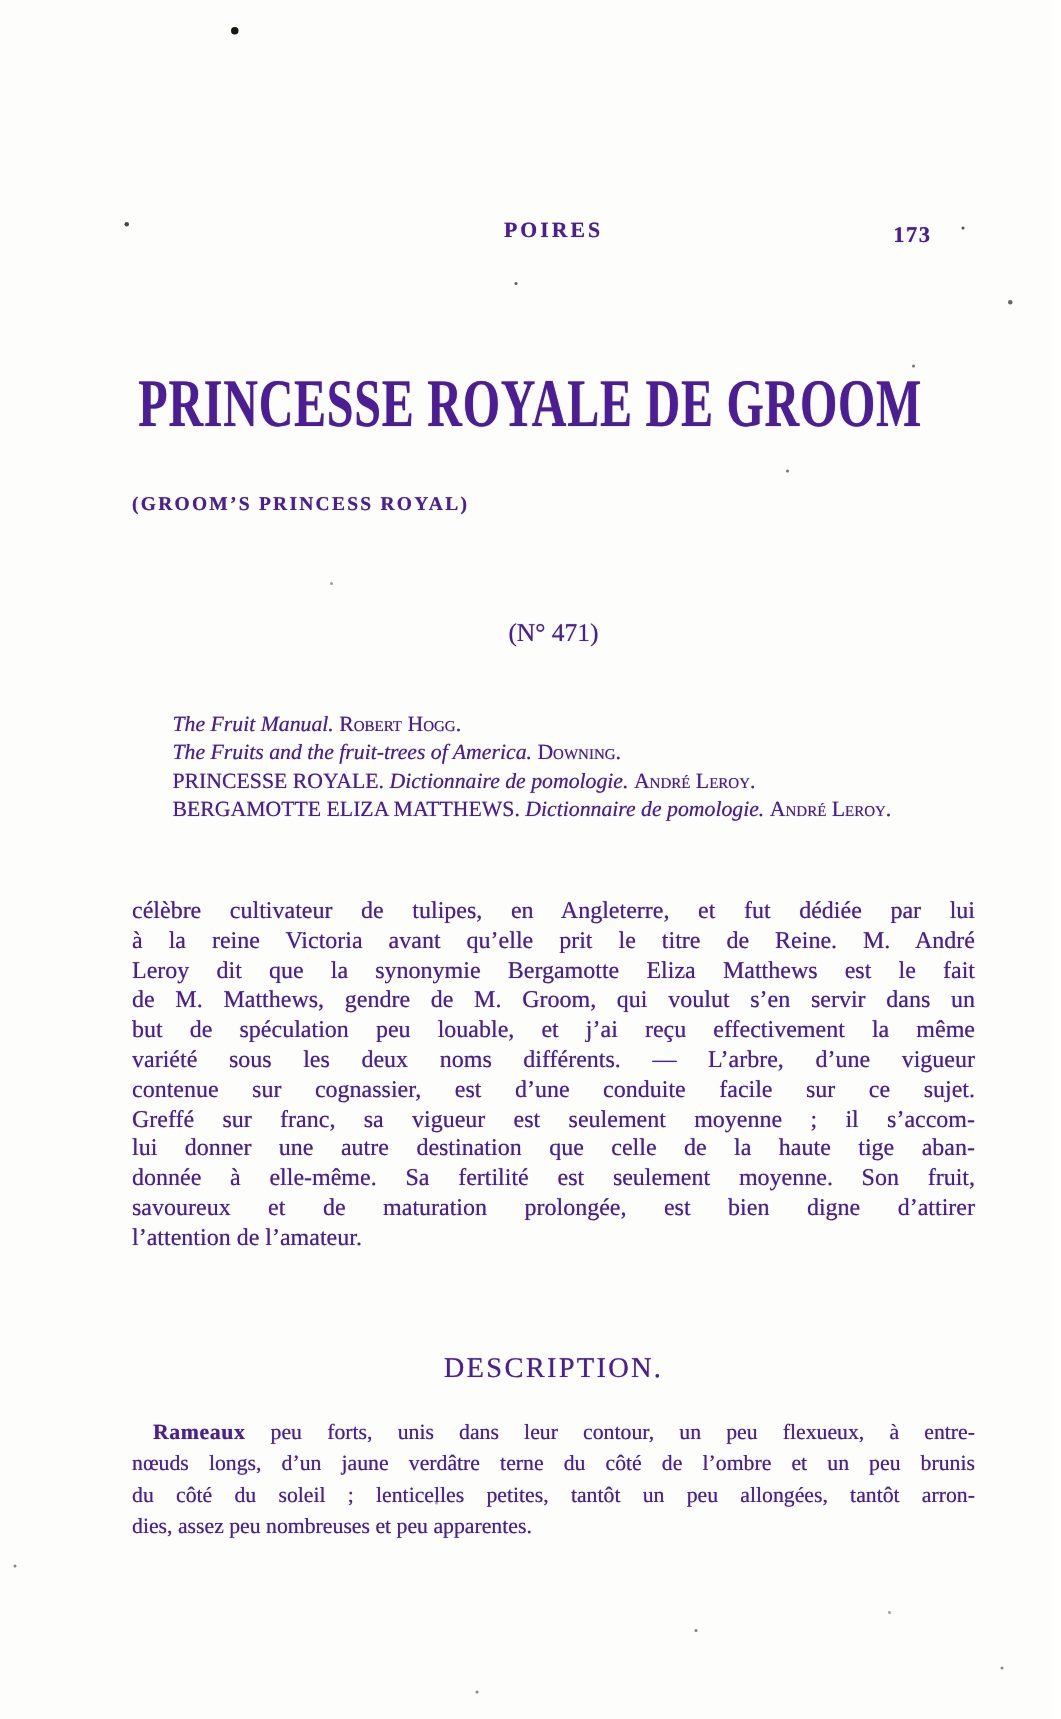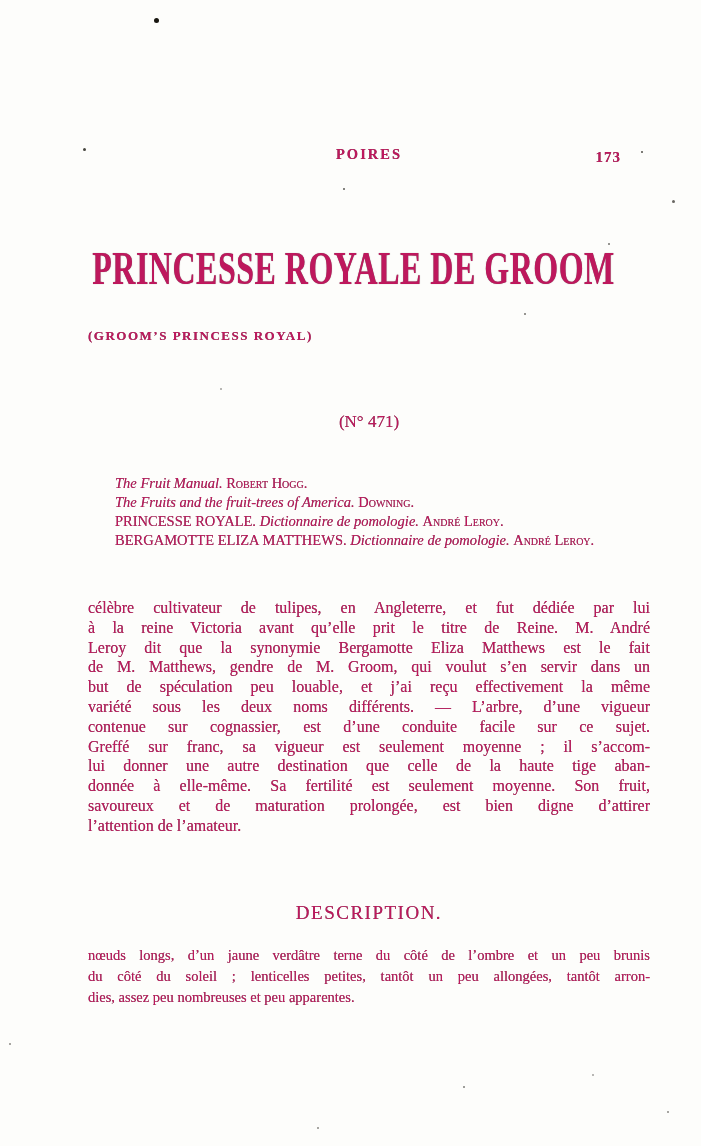--- a/index.html
+++ b/index.html
@@ -6,21 +6,21 @@
   html, body { margin: 0; padding: 0; }
   body {
     font-family: "Liberation Serif", serif;
     background: #ffffff;
   }
   .page {
     position: relative;
     width: 701px;
     height: 1146px;
     background: #fdfdfb;
-    color: #be185d;
+    color: #4c1d95;
     overflow: hidden;
     text-shadow: 0 0 0.6px rgba(35, 30, 24, 0.65);
   }
   .running-header {
     position: absolute;
     top: 146px; left: 88px; width: 562px;
     text-align: center;
     font-weight: 700;
     font-size: 14.5px;
     letter-spacing: 2px;
@@ -143,18 +143,19 @@
       <div class="just-line">contenue sur cognassier, est d’une conduite facile sur ce sujet.</div>
       <div class="just-line">Greffé sur franc, sa vigueur est seulement moyenne ; il s’accom-</div>
       <div class="just-line">lui donner une autre destination que celle de la haute tige aban-</div>
       <div class="just-line">donnée à elle-même. Sa fertilité est seulement moyenne. Son fruit,</div>
       <div class="just-line">savoureux et de maturation prolongée, est bien digne d’attirer</div>
       <div class="just-line last">l’attention de l’amateur.</div>
     </div>
 
   <h2 class="description-heading">DESCRIPTION.</h2>
   <div class="description">
+      <div class="just-line first"><span class="lead-bold">Rameaux</span> peu forts, unis dans leur contour, un peu flexueux, à entre-</div>
       <div class="just-line">nœuds longs, d’un jaune verdâtre terne du côté de l’ombre et un peu brunis</div>
       <div class="just-line">du côté du soleil ; lenticelles petites, tantôt un peu allongées, tantôt arron-</div>
       <div class="just-line last">dies, assez peu nombreuses et peu apparentes.</div>
     </div>
 
 </div>
 
 </body></html>

